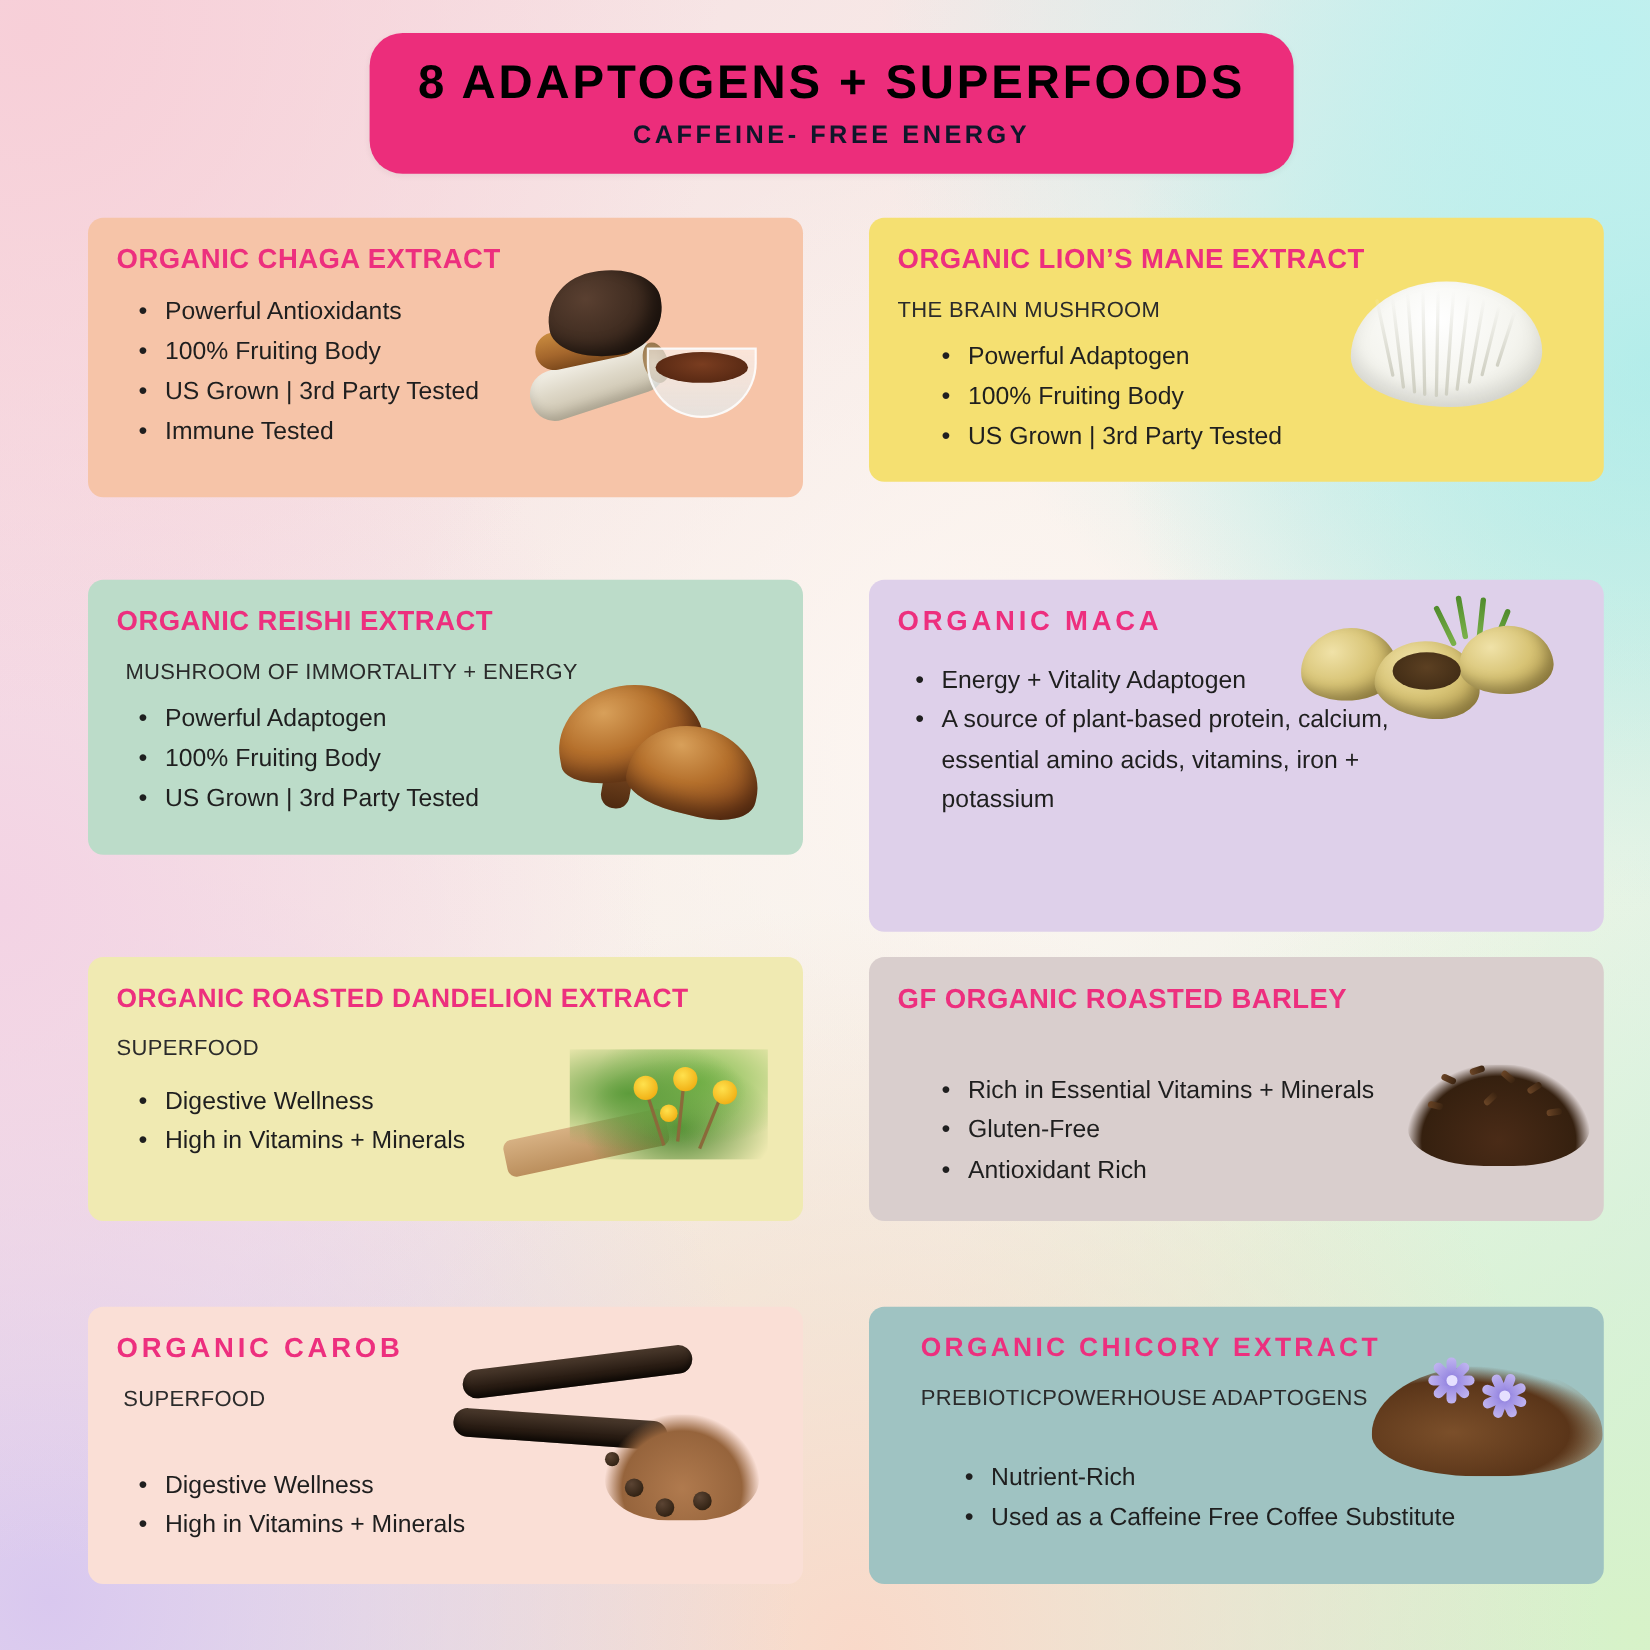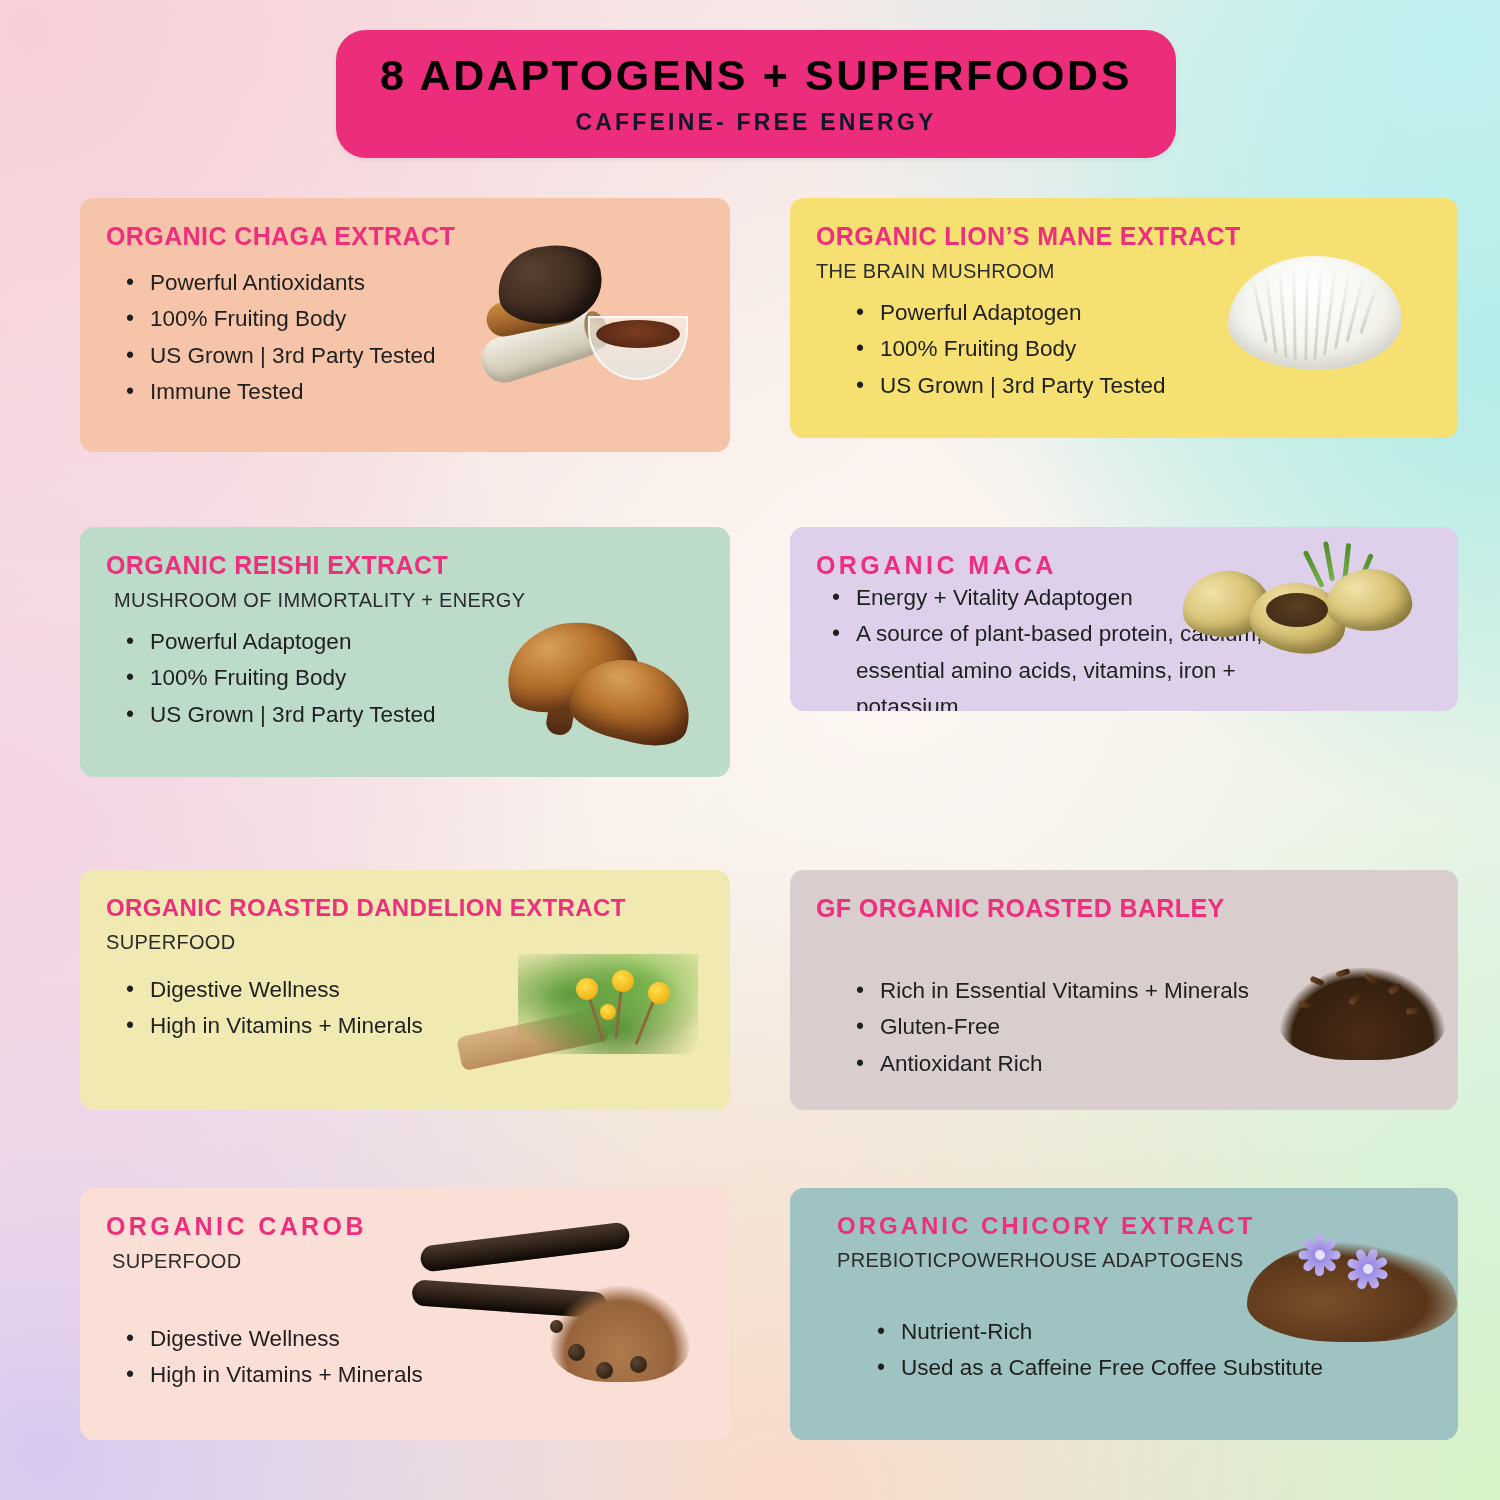--- a/index.html
+++ b/index.html
@@ -77,21 +77,21 @@
     letter-spacing: 0.4px;
     white-space: nowrap;
   }
   .card-title.spaced {
     letter-spacing: 3.4px;
   }
   .card-sub {
     color: #2b2b2b;
     font-size: 20px;
     letter-spacing: 0.3px;
-    margin-top: 9px;
+    margin-top: 20px;
     white-space: nowrap;
   }
   ul.bullets {
     margin: 14px 0 0 0;
     padding-left: 44px;
     list-style: none;
   }
   ul.bullets li {
     color: #1f1f1f;
     font-size: 22.5px;
@@ -410,24 +410,24 @@
     </ul>
 
     <div class="art reishi" style="left:420px; top:92px;">
       <div class="stalk"></div>
       <div class="cap c1"></div>
       <div class="cap c2"></div>
     </div>
   </div>
 </div>
 
-<div class="card" style="left:790px; top:527px; width:668px; height:184px; background:#ded0ea;">
+<div class="card" style="left:790px; top:527px; width:668px; height:320px; background:#ded0ea;">
   <div class="card-inner">
     <div class="card-title spaced">ORGANIC MACA</div>
-    <ul class="bullets" style="margin-top:0; padding-left:40px;">
+    <ul class="bullets" style="margin-top:20px; padding-left:40px;">
       <li>Energy + Vitality Adaptogen</li>
       <li style="max-width:470px;">A source of plant-based protein, calcium, essential amino acids, vitamins, iron + potassium</li>
     </ul>
 
     <div class="art maca" style="left:390px; top:14px;">
       <div class="leaf" style="left:140px; top:6px;  transform: rotate(-26deg);"></div>
       <div class="leaf" style="left:150px; top:0px;  transform: rotate(-10deg);"></div>
       <div class="leaf" style="left:162px; top:2px;  transform: rotate(6deg);"></div>
       <div class="leaf" style="left:174px; top:10px; transform: rotate(22deg);"></div>
       <div class="root r1"></div>

